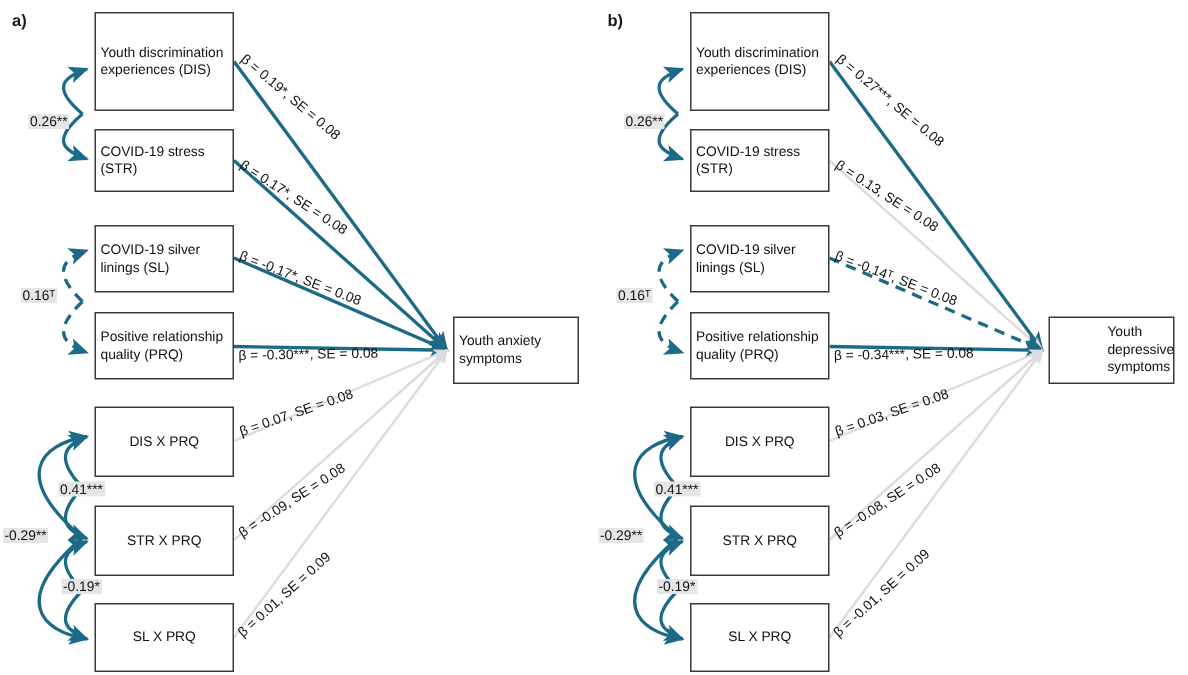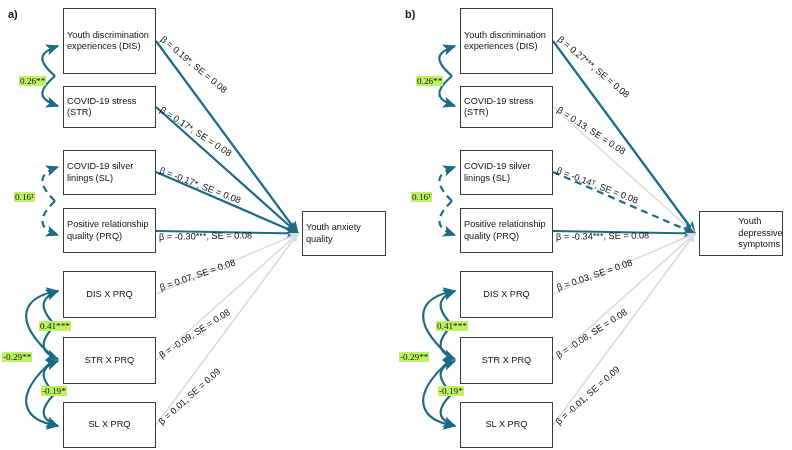--- a/index.html
+++ b/index.html
@@ -5,21 +5,21 @@
   html,body{margin:0;padding:0;background:#ffffff;}
   body{width:792px;height:450px;overflow:hidden;
        font-family:"Liberation Sans","DejaVu Sans",sans-serif;color:#000;}
   #stage{position:relative;width:792px;height:450px;}
   svg{position:absolute;left:0;top:0;width:792px;height:450px;}
   .panel-label{position:absolute;font-size:11px;font-weight:bold;color:#1a1a1a;}
   .node{position:absolute;box-sizing:border-box;border:1.4px solid #3a3a3a;
         background:#fff;display:flex;align-items:center;justify-content:center;
         text-align:left;font-size:9.2px;line-height:11.4px;color:#111;padding:1px 3px;}
   .node span{display:block;}
-  .corr-label{position:absolute;font-size:9.2px;color:#111;white-space:nowrap;background:#bef264;padding:0 1px;font-family:Liberation Serif, serif;}
+  .corr-label{position:absolute;font-size:9.2px;color:#111;white-space:nowrap;background:#e5e5e5;padding:0 1px;}
   .path-label{position:absolute;font-size:9.2px;color:#111;white-space:nowrap;
               transform-origin:0 50%;}
 </style>
 </head>
 <body>
 
 <div id="stage">
 
   <svg id="edges" viewBox="0 0 792 450">
     <defs>
@@ -88,21 +88,21 @@
   <div class="node" style="left:63px;top:271px;width:93px;height:47px;">
       <span>DIS X PRQ</span>
     </div>
   <div class="node" style="left:63px;top:337px;width:93px;height:47px;">
       <span>STR X PRQ</span>
     </div>
   <div class="node" style="left:63px;top:402px;width:93px;height:46px;">
       <span>SL X PRQ</span>
     </div>
   <div class="node" style="left:302px;top:211px;width:84px;height:45px;">
-      <span>Youth anxiety quality</span>
+      <span>Youth anxiety symptoms</span>
     </div>
 
   <div class="corr-label" style="left:19px;top:76px;">0.26**</div>
   <div class="corr-label" style="left:14px;top:192px;">0.16ᵀ</div>
   <div class="corr-label" style="left:39px;top:321px;">0.41***</div>
   <div class="corr-label" style="left:41px;top:386px;">-0.19*</div>
   <div class="corr-label" style="left:2px;top:352px;">-0.29**</div>
 
   <div class="path-label" style="left:162px;top:33px;transform:rotate(40deg);">β = 0.19*, SE = 0.08</div>
   <div class="path-label" style="left:161px;top:104px;transform:rotate(33deg);">β = 0.17*, SE = 0.08</div>

